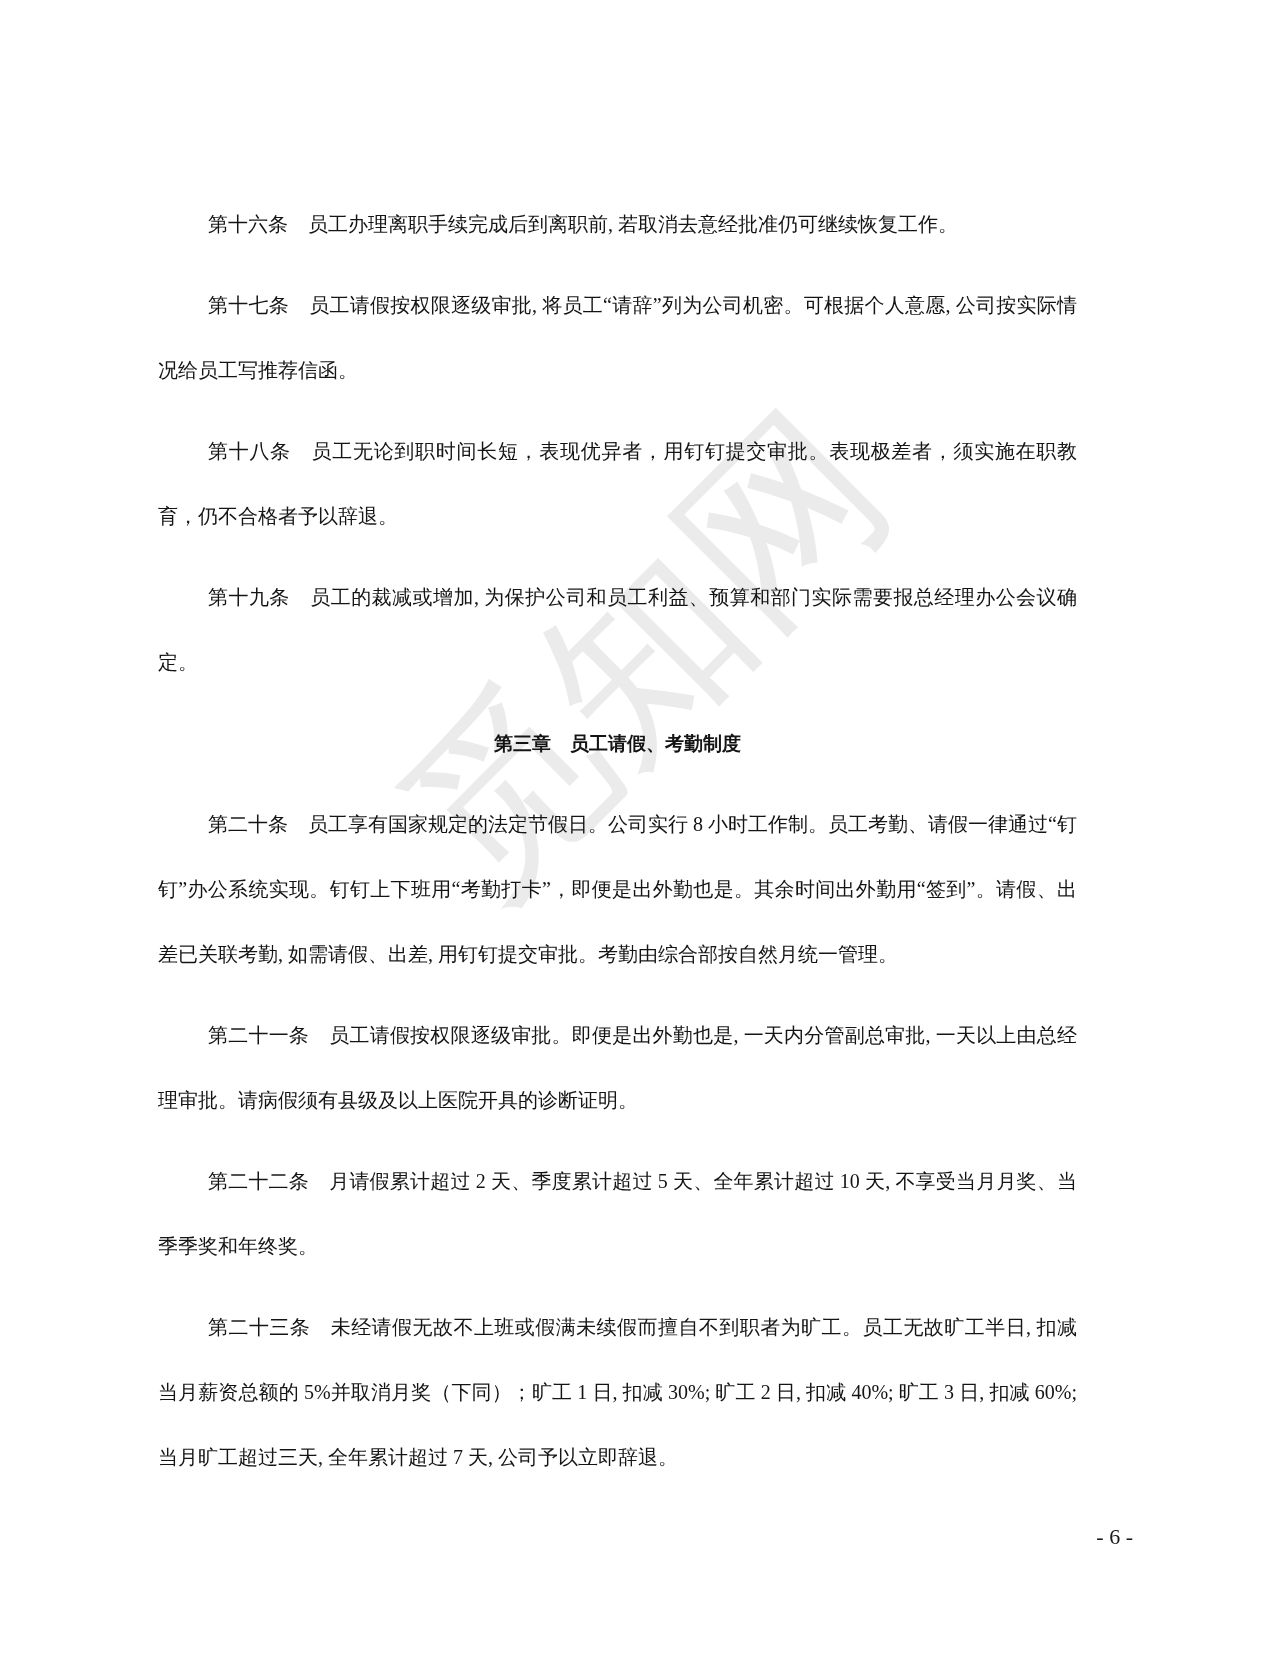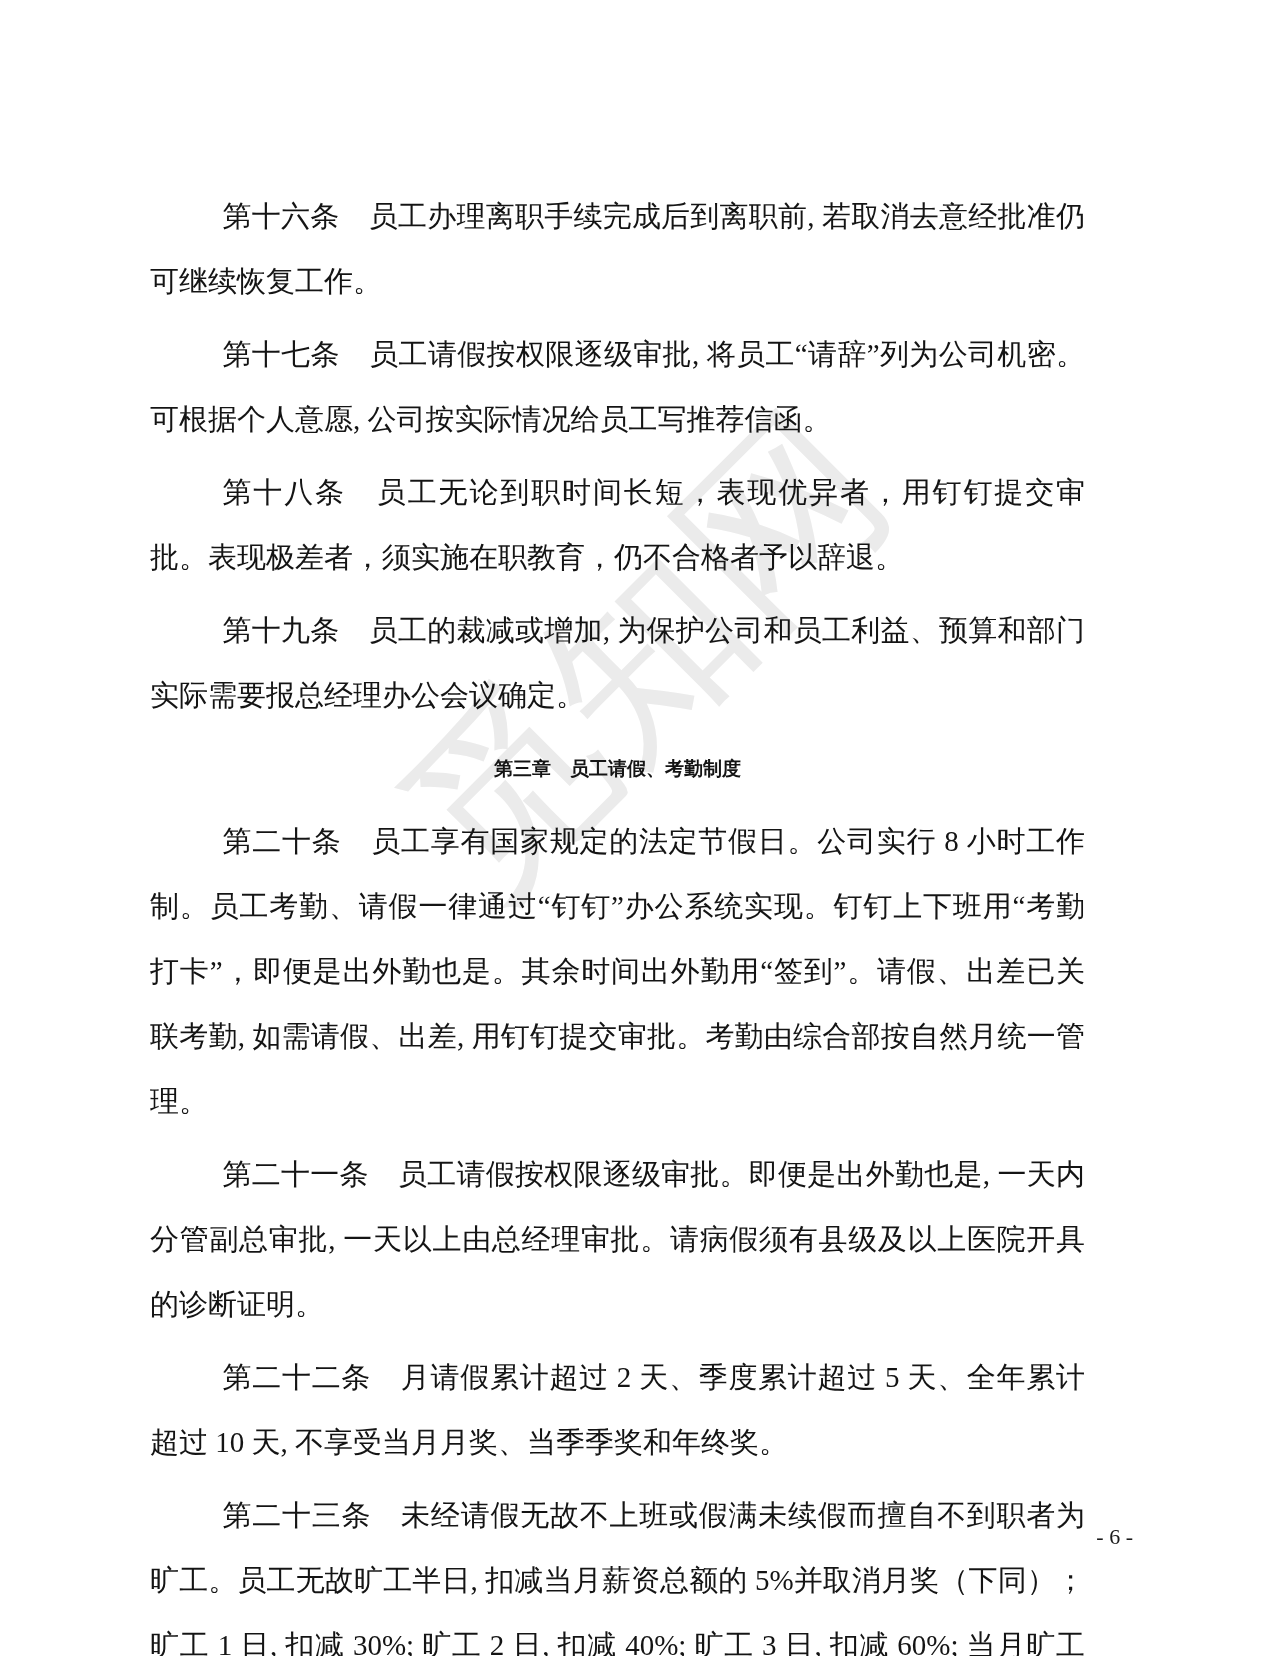--- a/index.html
+++ b/index.html
@@ -38,26 +38,26 @@
     user-select: none;
   }
   .doc-body {
     position: absolute;
     left: 142px;
     top: 176px;
     width: 951px;
     z-index: 1;
   }
   .para {
-    font-size: 29px;
+    font-size: 20px;
     line-height: 65px;
     text-align: justify;
     text-justify: inter-ideograph;
     text-indent: 2.5em;
-    margin: 8px;
+    margin: 16px;
   }
   .heading {
     font-size: 19px;
     line-height: 65px;
     font-weight: bold;
     text-align: center;
     text-indent: 0;
     margin: 0;
   }
   .footer {

